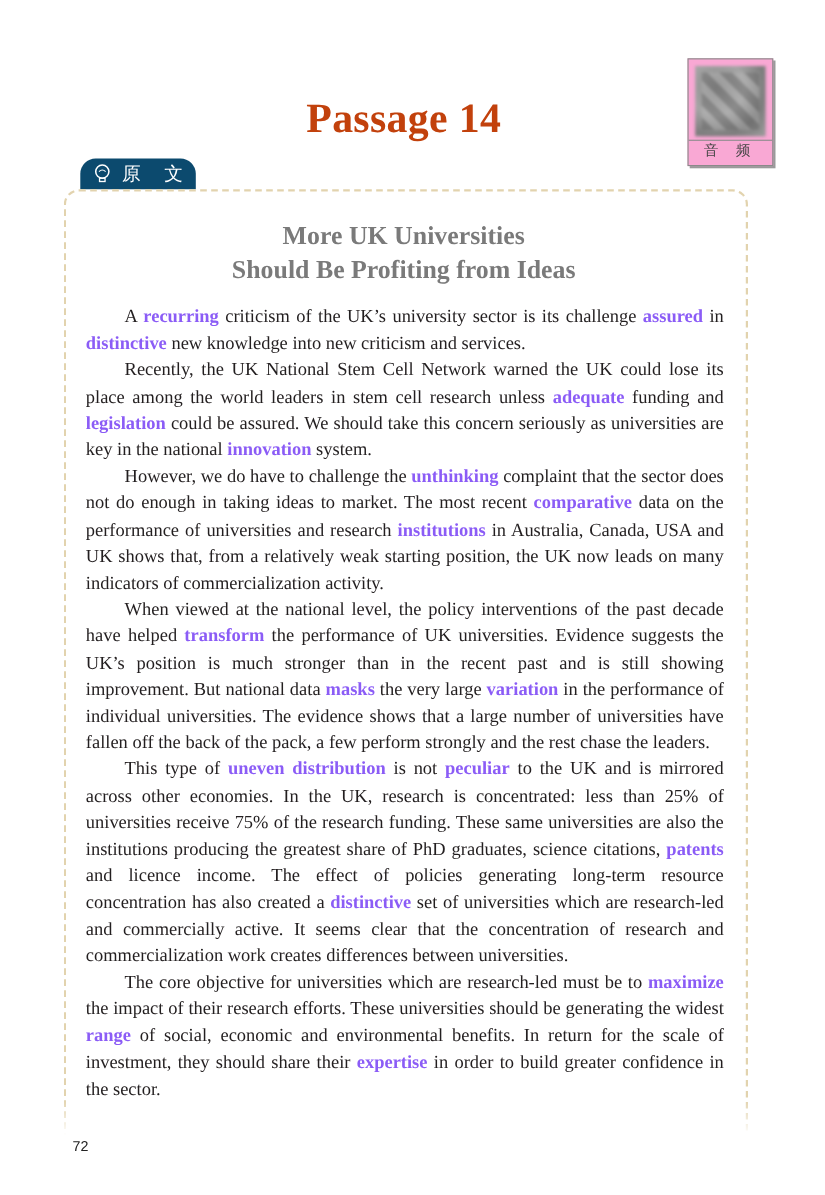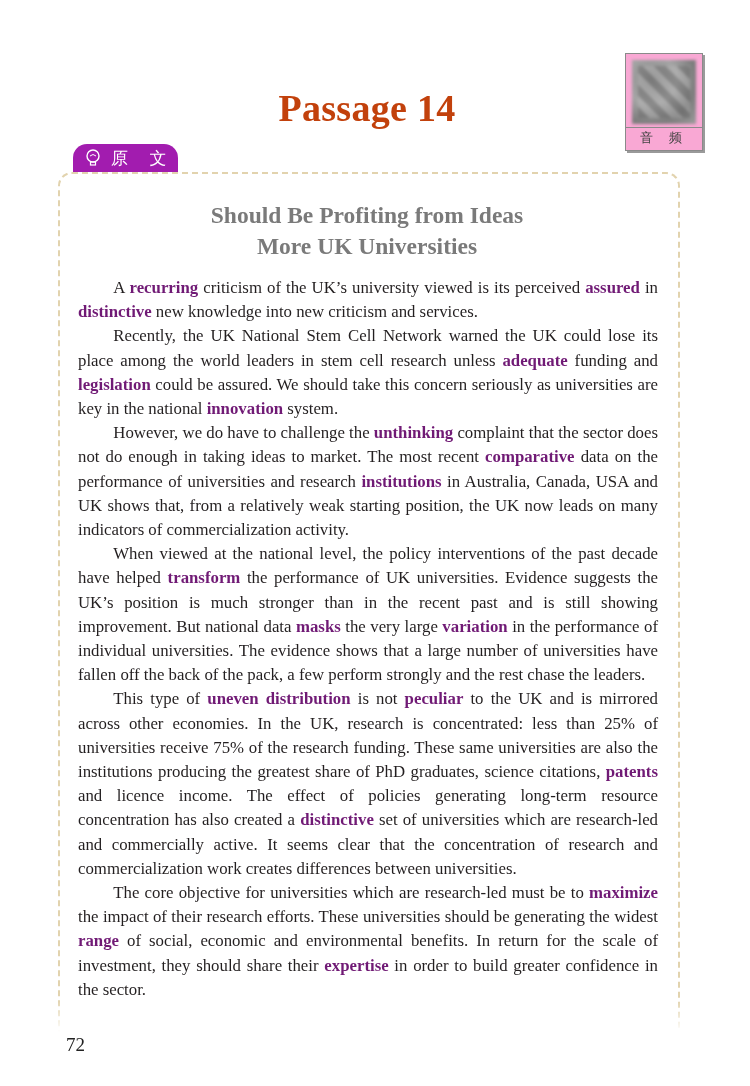--- a/index.html
+++ b/index.html
@@ -15,43 +15,43 @@
   .qr { position: absolute; left: 6px; top: 6px; width: 64px; height: 64px;
         background: radial-gradient(circle at 30% 30%, #8a8a8a 0%, #a5a5a5 40%, #7d7d7d 70%, #9c9c9c 100%);
         filter: blur(1.5px); }
   .qr::after { content: ""; position: absolute; inset: 6px;
                background: repeating-linear-gradient(45deg, rgba(90,90,90,.35) 0 8px, rgba(200,200,200,.25) 8px 16px); }
   .audio-label { position: absolute; left: 0; right: 0; bottom: 2px; height: 20px; border-top: 1px solid #8a8a8a;
                  text-align: center; font-family: "DejaVu Sans", sans-serif; font-size: 13px; line-height: 20px;
                  letter-spacing: 6px; color: #444; }
 
   .tab { position: absolute; left: 73px; top: 144px; width: 105px; height: 28px;
-         background: #a21caf; border-radius: 14px 14px 0 0; color: #fff; }
+         background: #0c4a6e; border-radius: 14px 14px 0 0; color: #fff; }
   .tab .bulb { position: absolute; left: 10px; top: 4px; width: 20px; height: 20px; }
   .tab .tab-label { position: absolute; left: 38px; top: 3px; font-family: "DejaVu Sans", sans-serif;
                     font-size: 17px; letter-spacing: 8px; color: #fff; }
 
   .frame { position: absolute; left: 58px; top: 172px; width: 618px; height: 860px;
            border-top: 2px dashed #e2d3ae; border-right: 2px dashed #e2d3ae; border-left: 2px dashed #e2d3ae;
            border-radius: 14px 14px 0 0; }
   .frame-fade { position: absolute; left: 50px; top: 1000px; width: 640px; height: 40px;
                 background: linear-gradient(to bottom, rgba(255,255,255,0), #fff 80%); }
 
   .article-title { position: absolute; top: 200px; left: 0; width: 734px; text-align: center;
                    font-family: "Liberation Serif", serif; font-weight: bold; font-size: 23.5px;
                    color: #7a7a7a; line-height: 31px; }
 
   .body { position: absolute; left: 78px; top: 276px; width: 580px;
           font-family: "Liberation Serif", serif; font-size: 16.8px; line-height: 24.2px;
           text-align: justify; }
   .body p { margin: 0; text-indent: 2.1em; }
-  .hl { color: #701a75; font-weight: bold; }
+  .hl { color: #8b5cf6; font-weight: bold; }
 
-  .page-num { position: absolute; left: 66px; top: 1034px; font-family: Liberation Serif, serif;
-              font-size: 19px; color: #222; }
+  .page-num { position: absolute; left: 66px; top: 1034px; font-family: Liberation Sans, sans-serif;
+              font-size: 13px; color: #222; }
 </style>
 </head>
 <body>
 
 <div class="title">Passage 14</div>
 
 <div class="audio-card">
   <div class="qr"></div>
   <div class="audio-label">音 频</div>
 </div>
@@ -62,26 +62,26 @@
     <rect x="7.5" y="14" width="5" height="3" fill="none" stroke="#fff" stroke-width="1.2"></rect>
     <path d="M7 8 q3 -3 6 0" fill="none" stroke="#fff" stroke-width="1"></path>
   </svg>
   <span class="tab-label">原 文</span>
 </div>
 
 <div class="frame"></div>
 <div class="frame-fade"></div>
 
 <div class="article-title">
+  <div>More UK Universities</div>
   <div>Should Be Profiting from Ideas</div>
-  <div>More UK Universities</div>
 </div>
 
 <div class="body" id="article-body">
-    <p><span>A </span><span class="hl">recurring</span><span> criticism of the UK’s university viewed is its perceived </span><span class="hl">assured</span><span> in </span><span class="hl">distinctive</span><span> new knowledge into new criticism and services.</span></p>
+    <p><span>A </span><span class="hl">recurring</span><span> criticism of the UK’s university sector is its challenge </span><span class="hl">assured</span><span> in </span><span class="hl">distinctive</span><span> new knowledge into new criticism and services.</span></p>
     <p><span>Recently, the UK National Stem Cell Network warned the UK could lose its place among the world leaders in stem cell research unless </span><span class="hl">adequate</span><span> funding and </span><span class="hl">legislation</span><span> could be assured. We should take this concern seriously as universities are key in the national </span><span class="hl">innovation</span><span> system.</span></p>
     <p><span>However, we do have to challenge the </span><span class="hl">unthinking</span><span> complaint that the sector does not do enough in taking ideas to market. The most recent </span><span class="hl">comparative</span><span> data on the performance of universities and research </span><span class="hl">institutions</span><span> in Australia, Canada, USA and UK shows that, from a relatively weak starting position, the UK now leads on many indicators of commercialization activity.</span></p>
     <p><span>When viewed at the national level, the policy interventions of the past decade have helped </span><span class="hl">transform</span><span> the performance of UK universities. Evidence suggests the UK’s position is much stronger than in the recent past and is still showing improvement. But national data </span><span class="hl">masks</span><span> the very large </span><span class="hl">variation</span><span> in the performance of individual universities. The evidence shows that a large number of universities have fallen off the back of the pack, a few perform strongly and the rest chase the leaders.</span></p>
     <p><span>This type of </span><span class="hl">uneven distribution</span><span> is not </span><span class="hl">peculiar</span><span> to the UK and is mirrored across other economies. In the UK, research is concentrated: less than 25% of universities receive 75% of the research funding. These same universities are also the institutions producing the greatest share of PhD graduates, science citations, </span><span class="hl">patents</span><span> and licence income. The effect of policies generating long-term resource concentration has also created a </span><span class="hl">distinctive</span><span> set of universities which are research-led and commercially active. It seems clear that the concentration of research and commercialization work creates differences between universities.</span></p>
     <p><span>The core objective for universities which are research-led must be to </span><span class="hl">maximize</span><span> the impact of their research efforts. These universities should be generating the widest </span><span class="hl">range</span><span> of social, economic and environmental benefits. In return for the scale of investment, they should share their </span><span class="hl">expertise</span><span> in order to build greater confidence in the sector.</span></p>
   </div>
 
 <div class="page-num">72</div>
 
 </body></html>

